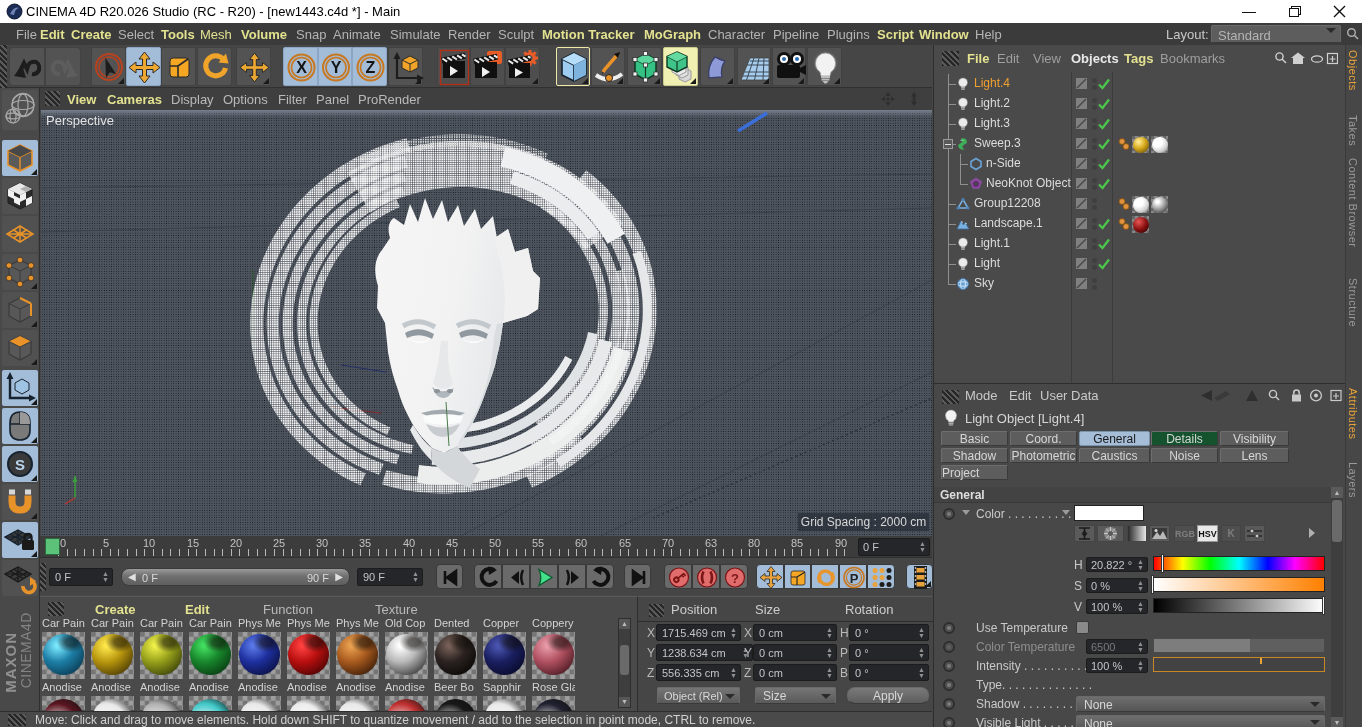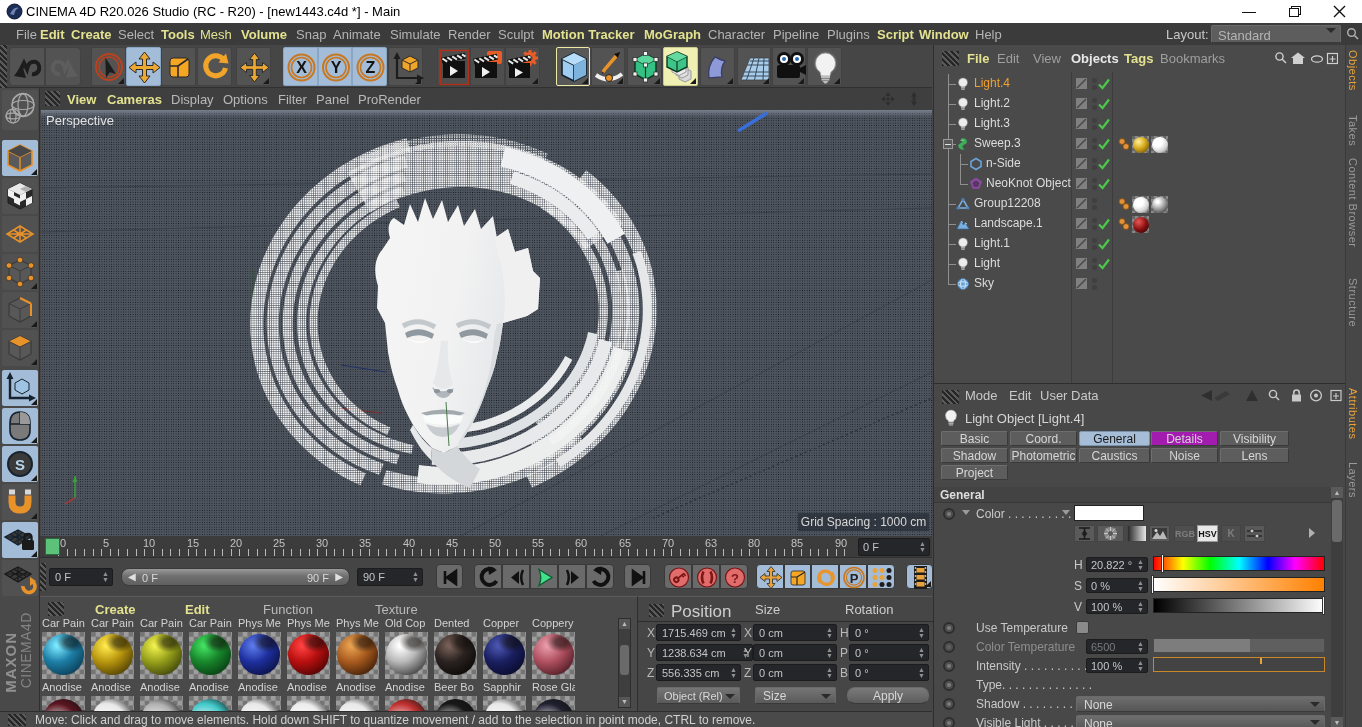--- a/index.html
+++ b/index.html
@@ -484,21 +484,21 @@
 <ellipse cx="409" cy="281" rx="3" ry="2" fill="#8b9298"></ellipse>
 <path d="M380 303 Q 402 296 424 303 Q 413 309 402 309 Q 391 309 380 303 Z" fill="#a2a9af"></path>
 <path d="M382 306 Q 402 302 422 306 L 420 312 Q 402 318 384 312 Z" fill="#fafbfb"></path>
 <path d="M385 314 Q 402 321 419 314 Q 413 327 402 327 Q 391 327 385 314 Z" fill="#c8ccd0"></path>
 <path d="M391 338 L 403 343 L 416 336 C 423 346 431 354 439 359 L 429 378 C 414 373 399 361 390 350 Z" fill="#d3d7da"></path>
 <path d="M372 315 C 378 325 386 335 391 338 L 390 350 C 381 342 374 330 369 320 Z" fill="#e7e9eb"></path>
 </g>
       <path d="M405 292 L408 336" stroke="#4a7a4a" stroke-width="1" fill="none"></path>
     </svg>
   <span class="abs" style="left:5px;top:3px;color:#e2e2e2;font-size:13px">Perspective</span>
-  <div class="abs" style="left:757px;top:403px;width:131px;height:18px;background:rgba(40,46,56,0.72);color:#d8d8d8;font-size:12px;text-align:center;line-height:18px">Grid Spacing : 1000 cm</div>
+  <div class="abs" style="left:757px;top:403px;width:131px;height:18px;background:rgba(40,46,56,0.72);color:#d8d8d8;font-size:12px;text-align:center;line-height:18px">Grid Spacing : 2000 cm</div>
   <svg class="abs" style="left:22px;top:360px" width="40" height="40" viewBox="0 0 40 40">
       <path d="M12 28 L12 6" stroke="#3aa03a" stroke-width="1.5"></path>
       <path d="M12 6 L9.5 12 L14.5 12 Z" fill="#3aa03a"></path>
       <path d="M12 28 L34 32" stroke="#4a4f5a" stroke-width="1.5"></path>
       <path d="M12 28 L2 34" stroke="#a03a3a" stroke-width="1.5"></path>
     </svg>
 </div>
 <div class="abs" id="ruler">
   <div class="abs" style="left:18px;top:13px;width:792px;height:7px;background-image:repeating-linear-gradient(90deg,#b8b8b8 0 1px,rgba(0,0,0,0) 1px 8.64px)"></div>
   <div class="abs" style="left:5px;top:2px;width:15px;height:17px;background:#5cc27a;border:1px solid #2a6a3e"></div>
@@ -736,21 +736,21 @@
       <div class="msph" style="top:3px;background:radial-gradient(circle at 35% 60%, #ffffff 3%, #202030 55%, #111 95%)"></div>
     </div>
   <div class="abs" style="left:578px;top:21px;width:13px;height:90px;background:#3e3e3e;border:1px solid #2e2e2e">
     <div style="position:absolute;left:0;top:0;width:11px;height:10px;background:#565656;color:#bbb;font-size:7px;text-align:center;line-height:10px">▲</div>
     <div style="position:absolute;left:1px;top:26px;width:9px;height:30px;background:#6a6a6a;border-radius:3px"></div>
     <div style="position:absolute;left:0;bottom:0;width:11px;height:10px;background:#565656;color:#bbb;font-size:7px;text-align:center;line-height:10px">▼</div>
   </div>
 </div>
 <div class="abs" id="coords">
   <div class="abs hatch" style="left:11px;top:7px;width:15px;height:13px"></div>
-  <span class="abs" style="left:33px;top:5px;font-size:17px;color:#cdcdcd">Position</span>
+  <span class="abs" style="left:33px;top:5px;font-size:13px;color:#cdcdcd">Position</span>
   <span class="abs" style="left:117px;top:5px;font-size:13px;color:#cdcdcd">Size</span>
   <span class="abs" style="left:207px;top:5px;font-size:13px;color:#cdcdcd">Rotation</span>
   <div class="abs" style="left:0;top:24px;width:295px;height:1px;background:#2e2e2e"></div>
   <span class="cl" style="left:9px;top:29px">X</span>
     <div class="field" style="left:18px;top:27px;width:85px;height:17px">
       <span style="position:absolute;left:5px;top:2px;font-size:11px">1715.469 cm</span>
       <span class="spinner">▲<br>▼</span>
     </div>
     <span class="cl" style="left:106px;top:29px">X</span>
     <div class="field" style="left:115px;top:27px;width:84px;height:17px">
@@ -1068,28 +1068,28 @@
   <svg class="abs" style="left:9px;top:25px" width="16" height="17" viewBox="0 0 16 17">
       <circle cx="8" cy="6.5" r="5.5" fill="#ececec"></circle>
       <path d="M8 1 A5.5 5.5 0 0 1 13.5 6.5 Q13.5 10 11 11.5 L10.5 13 L5.5 13 L5 11.5 Q2.5 10 2.5 6.5 A5.5 5.5 0 0 1 8 1 Z" fill="#f2f2f2" stroke="#8a8a8a" stroke-width="0.6"></path>
       <rect x="5.5" y="13.5" width="5" height="1.4" fill="#b0b0b0"></rect>
       <rect x="5.8" y="15.3" width="4.4" height="1.2" fill="#b0b0b0"></rect>
     </svg>
   <span class="abs" style="left:31px;top:27px;font-size:13px;color:#d6d6d6">Light Object [Light.4]</span>
   <div class="abs" style="left:7px;top:47px;width:67px;height:15px;background:#5d5d5d;color:#d6d6d6;border:1px solid #6e6e6e;border-bottom-color:#3a3a3a;border-right-color:#3a3a3a;font-size:12px;text-align:center;line-height:15px;border-radius:2px">Basic</div>
     <div class="abs" style="left:76px;top:47px;width:67px;height:15px;background:#5d5d5d;color:#d6d6d6;border:1px solid #6e6e6e;border-bottom-color:#3a3a3a;border-right-color:#3a3a3a;font-size:12px;text-align:center;line-height:15px;border-radius:2px">Coord.</div>
     <div class="abs" style="left:145px;top:47px;width:71px;height:15px;background:#a6bdd7;color:#1a1a1a;border:1px solid #7a93ad;font-size:12px;text-align:center;line-height:15px;border-radius:2px">General</div>
-    <div class="abs" style="left:217px;top:47px;width:67px;height:15px;background:#a21caf;color:#d6d6d6;border:1px solid #6e6e6e;border-bottom-color:#3a3a3a;border-right-color:#3a3a3a;font-size:12px;text-align:center;line-height:15px;border-radius:2px">Details</div>
+    <div class="abs" style="left:217px;top:47px;width:67px;height:15px;background:#14532d;color:#d6d6d6;border:1px solid #6e6e6e;border-bottom-color:#3a3a3a;border-right-color:#3a3a3a;font-size:12px;text-align:center;line-height:15px;border-radius:2px">Details</div>
     <div class="abs" style="left:286px;top:47px;width:69px;height:15px;background:#5d5d5d;color:#d6d6d6;border:1px solid #6e6e6e;border-bottom-color:#3a3a3a;border-right-color:#3a3a3a;font-size:12px;text-align:center;line-height:15px;border-radius:2px">Visibility</div>
     <div class="abs" style="left:7px;top:64px;width:67px;height:15px;background:#5d5d5d;color:#d6d6d6;border:1px solid #6e6e6e;border-bottom-color:#3a3a3a;border-right-color:#3a3a3a;font-size:12px;text-align:center;line-height:15px;border-radius:2px">Shadow</div>
     <div class="abs" style="left:76px;top:64px;width:67px;height:15px;background:#5d5d5d;color:#d6d6d6;border:1px solid #6e6e6e;border-bottom-color:#3a3a3a;border-right-color:#3a3a3a;font-size:12px;text-align:center;line-height:15px;border-radius:2px">Photometric</div>
     <div class="abs" style="left:145px;top:64px;width:71px;height:15px;background:#5d5d5d;color:#d6d6d6;border:1px solid #6e6e6e;border-bottom-color:#3a3a3a;border-right-color:#3a3a3a;font-size:12px;text-align:center;line-height:15px;border-radius:2px">Caustics</div>
     <div class="abs" style="left:217px;top:64px;width:67px;height:15px;background:#5d5d5d;color:#d6d6d6;border:1px solid #6e6e6e;border-bottom-color:#3a3a3a;border-right-color:#3a3a3a;font-size:12px;text-align:center;line-height:15px;border-radius:2px">Noise</div>
     <div class="abs" style="left:286px;top:64px;width:69px;height:15px;background:#5d5d5d;color:#d6d6d6;border:1px solid #6e6e6e;border-bottom-color:#3a3a3a;border-right-color:#3a3a3a;font-size:12px;text-align:center;line-height:15px;border-radius:2px">Lens</div>
-    <div class="abs" style="left:7px;top:81px;width:67px;height:15px;background:#5d5d5d;color:#d6d6d6;border:1px solid #6e6e6e;border-bottom-color:#3a3a3a;border-right-color:#3a3a3a;font-size:12px;text-align:center;line-height:15px;border-radius:2px">Project</div>
+    <div class="abs" style="left:7px;top:81px;width:67px;height:15px;background:#5d5d5d;color:#d6d6d6;border:1px solid #6e6e6e;border-bottom-color:#3a3a3a;border-right-color:#3a3a3a;font-size:12px;text-align:left;line-height:15px;border-radius:2px">Project</div>
   <div class="abs" style="left:0;top:103px;width:400px;height:16px;background:#434343;border-bottom:1px solid #383838">
       <span style="position:absolute;left:6px;top:1px;font-size:12px;font-weight:bold;color:#dedede">General</span>
     </div>
   <div class="abs" style="left:9px;top:124px;width:12px;height:12px;border-radius:50%;border:2px solid #2e2e2e;background:#4f4f4f">
       <div style="position:absolute;left:2px;top:2px;width:4px;height:4px;border-radius:50%;background:#9a9a9a;opacity:0.6"></div>
     </div>
     <span class="abs" style="left:28px;top:126px;width:0;height:0;border-left:4px solid transparent;border-right:4px solid transparent;border-top:5px solid #9a9a9a"></span>
     <span class="abs" style="left:42px;top:123px;font-size:12px;color:#c9c9c9;font-weight:normal;white-space:nowrap">Color . . . . . . . . . .</span>
     <span class="abs" style="left:128px;top:126px;width:0;height:0;border-left:4px solid transparent;border-right:4px solid transparent;border-top:5px solid #9a9a9a"></span>
     <div class="abs" style="left:140px;top:121px;width:70px;height:16px;background:#fff;border:1px solid #222"></div>

